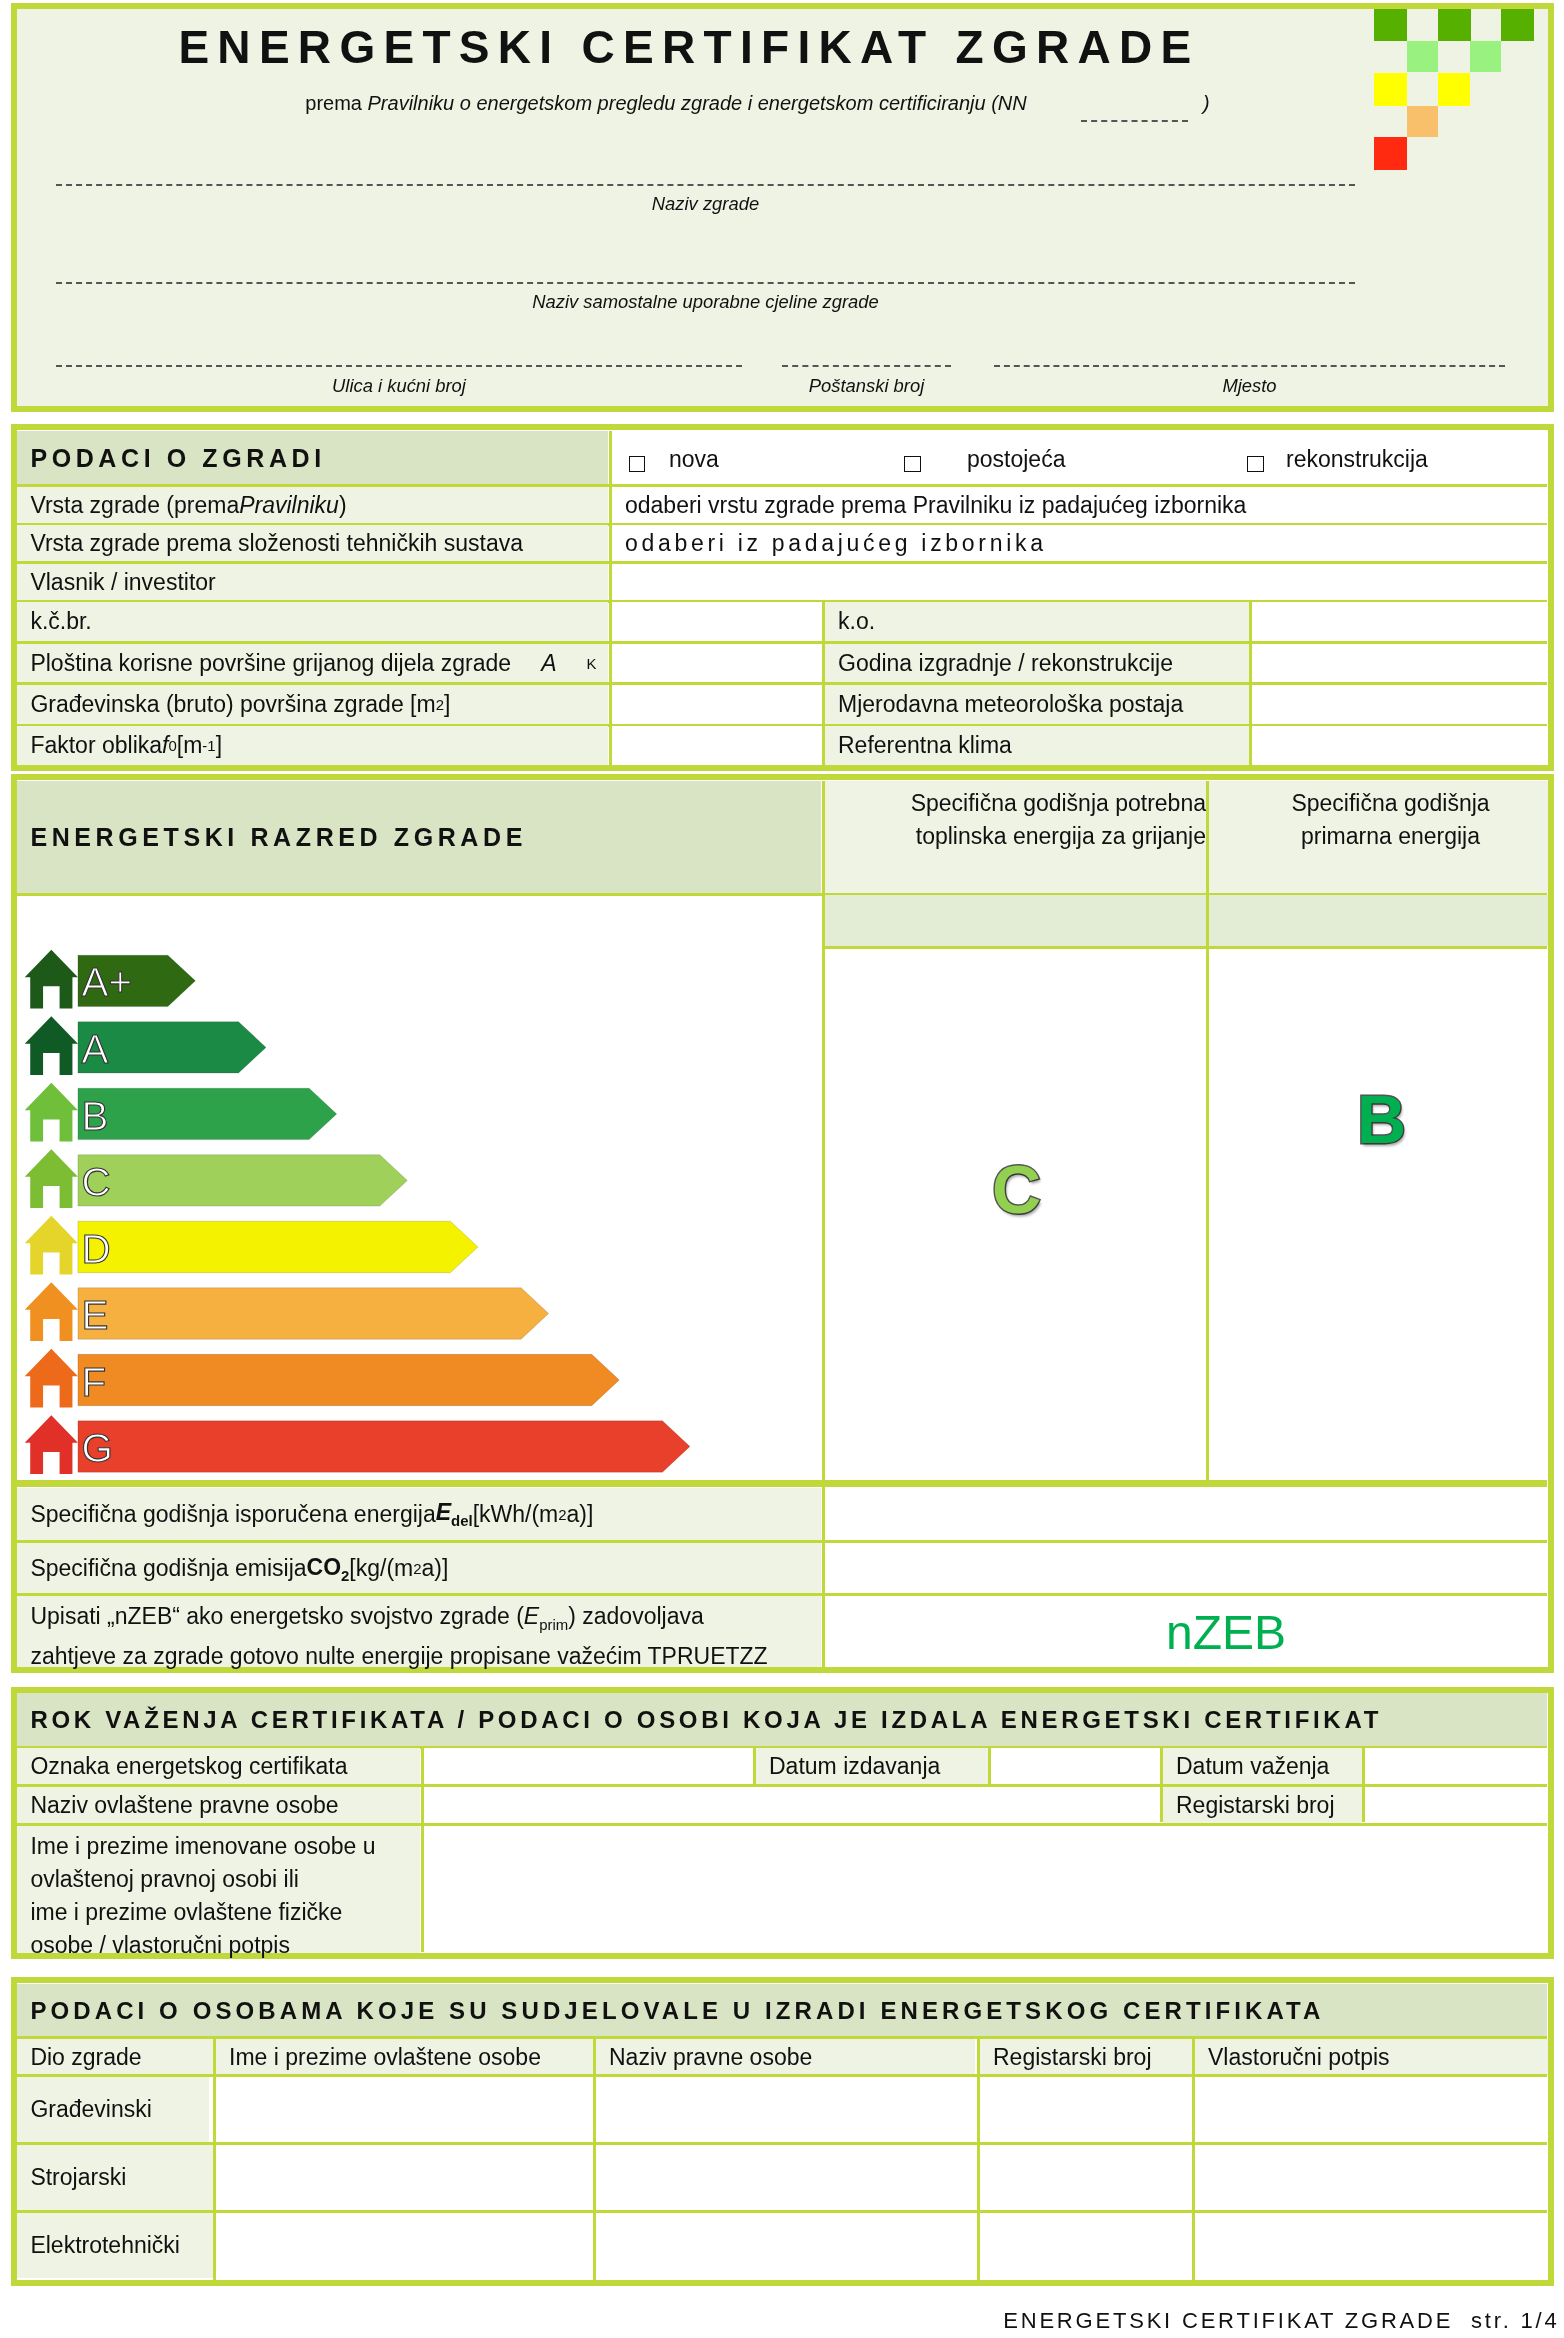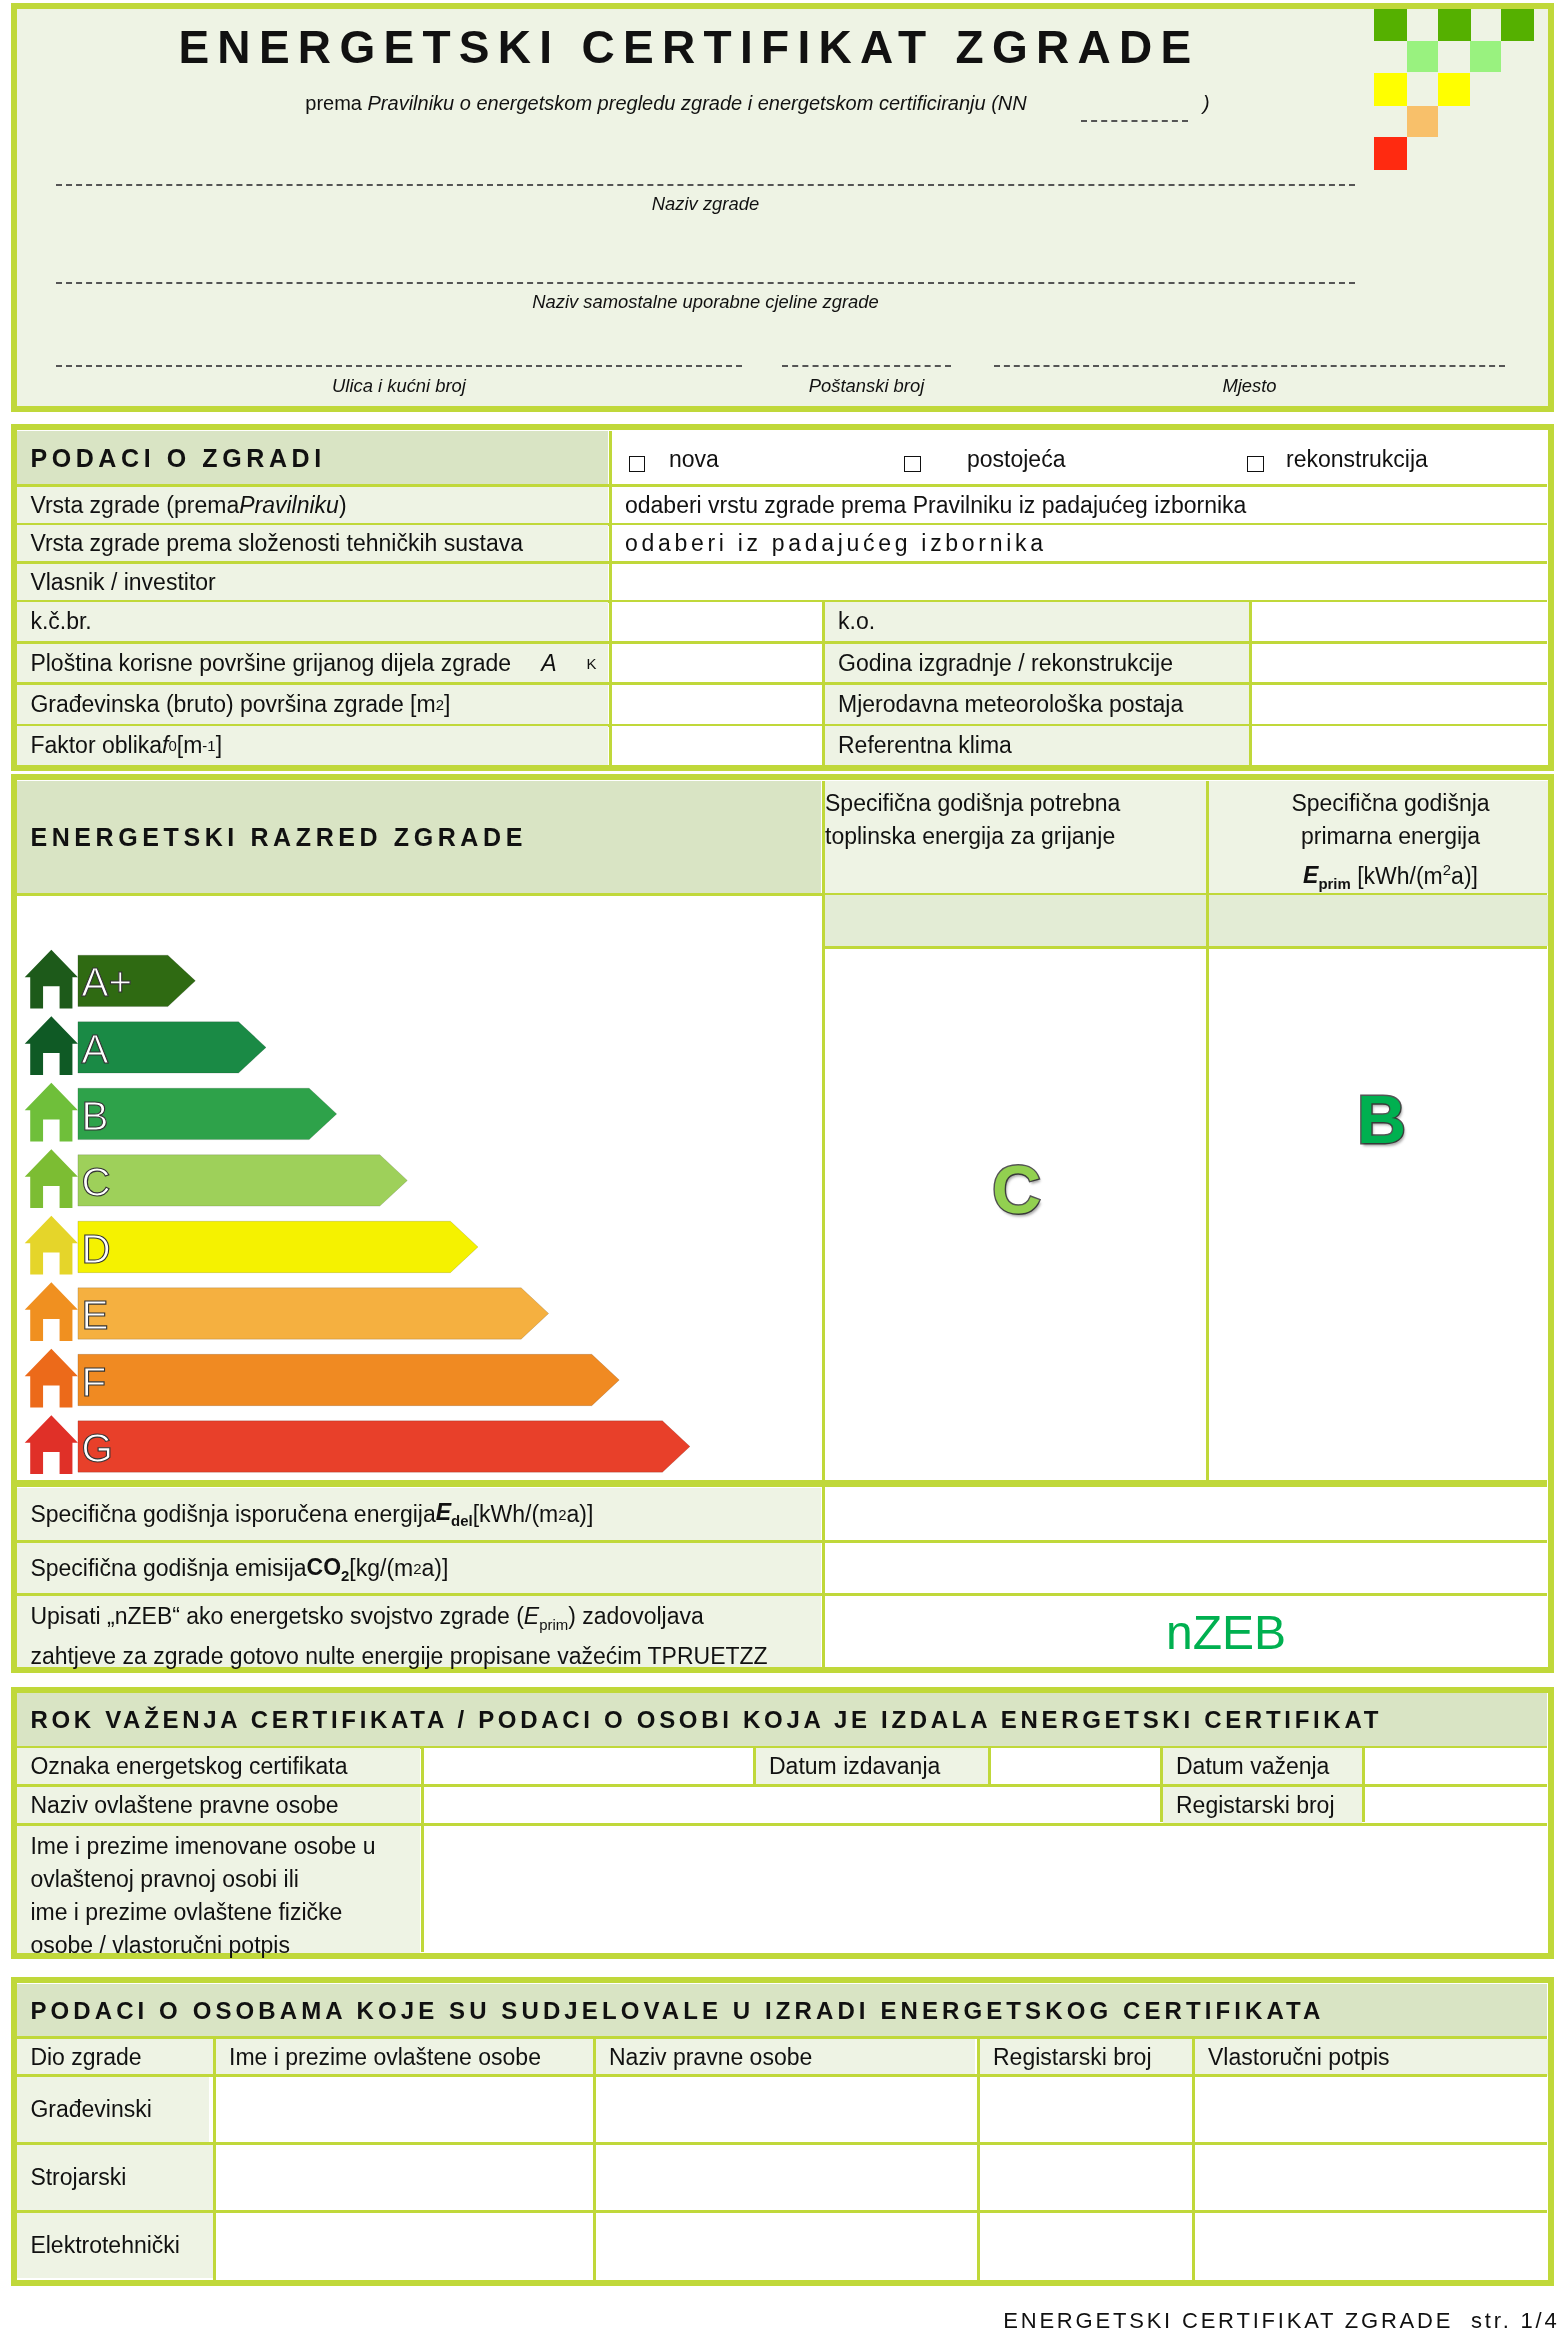--- a/index.html
+++ b/index.html
@@ -136,28 +136,27 @@
 
 <div class="vline" style="left:609px; top:431px; height:334px;"></div>
 <div class="vline" style="left:822px; top:602px; height:163px;"></div>
 <div class="vline" style="left:1249px; top:602px; height:163px;"></div>
 
 <div class="box white" style="left:11px; top:774px; width:1543px; height:899px;"></div>
 
 <div class="cell md" style="left:17.4px; top:781px; width:804px; height:113px;">
   <span class="sect-title">ENERGETSKI RAZRED ZGRADE</span>
 </div>
-<div class="abs lt" style="left:825px; top:781px; width:381px; height:113px; text-align:left; font-size:23px; line-height:33px; padding-top:5.5px;">
+<div class="abs lt" style="left:825px; top:781px; width:381px; height:113px; text-align:right; font-size:23px; line-height:33px; padding-top:5.5px;">
   <div>Specifična godišnja potrebna</div>
   <div>toplinska energija za grijanje</div>
 </div>
 <div class="abs lt" style="left:1209px; top:781px; width:339px; height:113px; text-align:center; font-size:23px; line-height:33px; padding-top:5.5px;padding-left:24px;">
   <div>Specifična godišnja</div>
   <div>primarna energija</div>
-  <div><b><i>E</i><sub>prim</sub></b><span> [kWh/(m</span><sup>2</sup><span>a)]</span></div>
 </div>
 <div class="hline" style="left:17.4px; top:893px; width:1530px;"></div>
 
 <div class="abs md2" style="left:825px; top:895px; width:381px; height:51px;"></div>
 <div class="abs md2" style="left:1209px; top:895px; width:339px; height:51px;"></div>
 <div class="hline" style="left:822px; top:946px; width:725px;"></div>
 
 <svg class="abs" style="left:17.4px; top:946px;" width="799" height="534" id="scale-svg" viewBox="0 0 870 582">
     <g>
       <polygon points="66,10 164,10 194,38 164,66 66,66" fill="#2f6a12" stroke="rgba(0,0,0,0.15)"></polygon>

